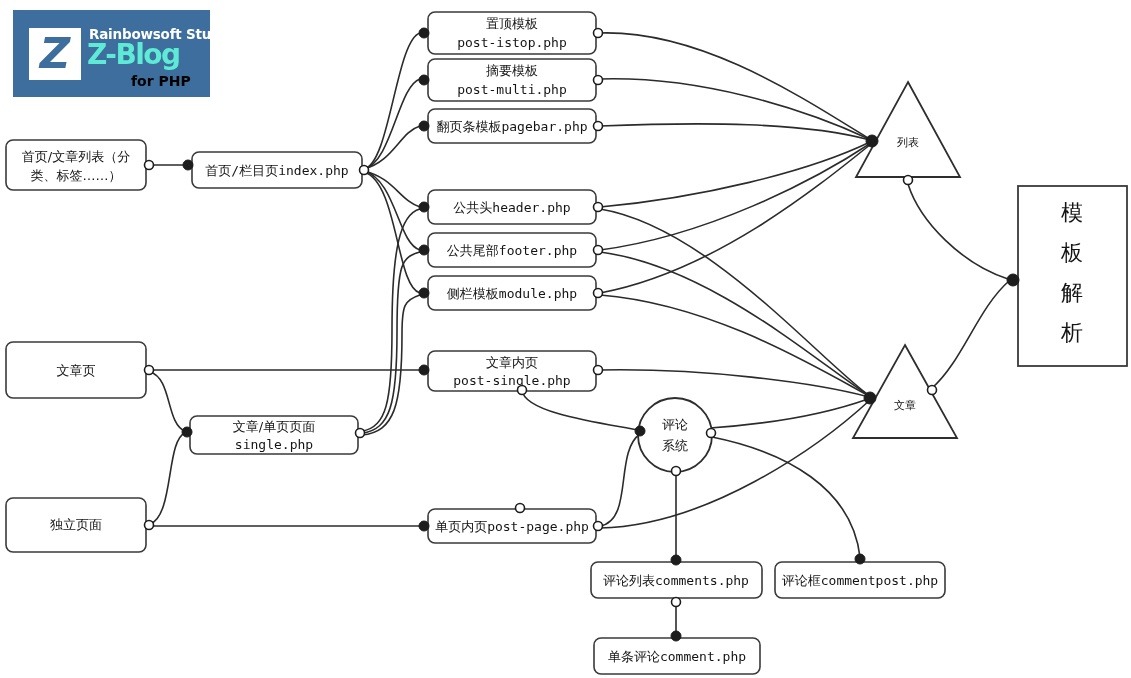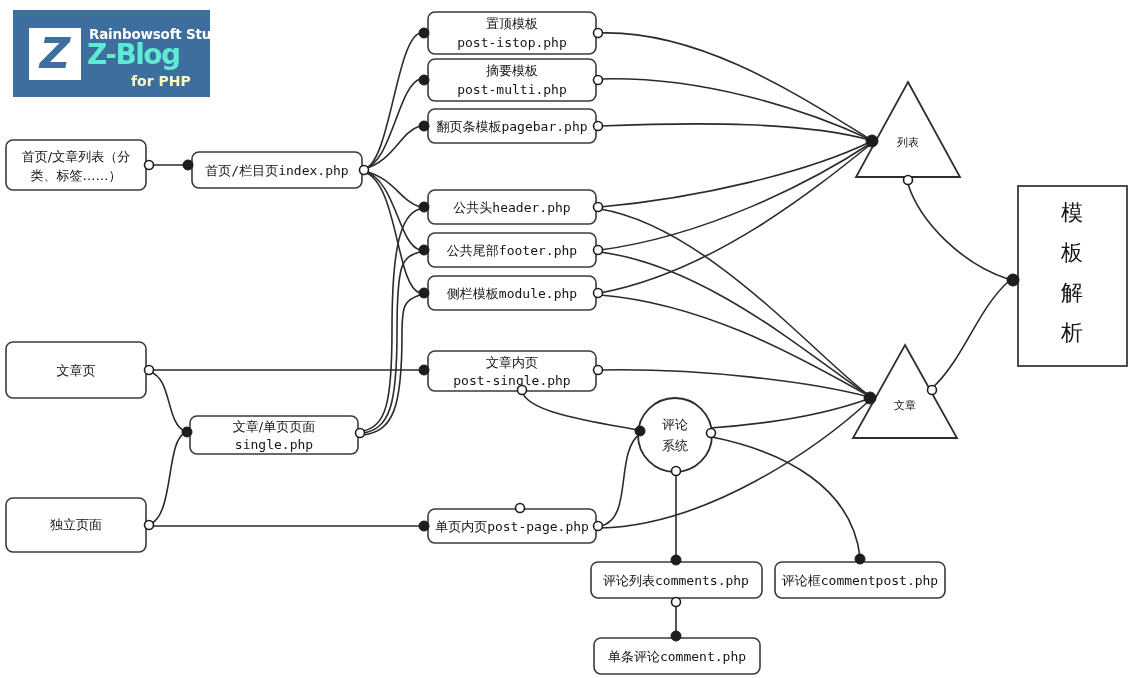--- a/index.html
+++ b/index.html
@@ -134,21 +134,21 @@
     font-family: "DejaVu Sans", "Liberation Sans", sans-serif;
     font-weight: bold;
     font-size: 28px;
     letter-spacing: -1.5px;
     white-space: nowrap;
   }
   #logo-for-php {
     position: absolute;
     left: 118px;
     top: 63px;
-    color: #fef9c3;
+    color: #000000;
     font-family: "DejaVu Sans", "Liberation Sans", sans-serif;
     font-weight: bold;
     font-size: 14px;
     white-space: nowrap;
   }
 </style>
 </head>
 <body>
 
 <div id="diagram-root">

